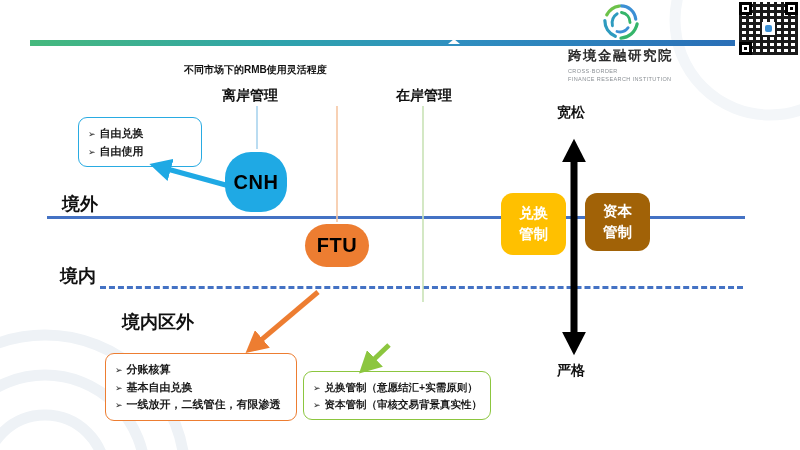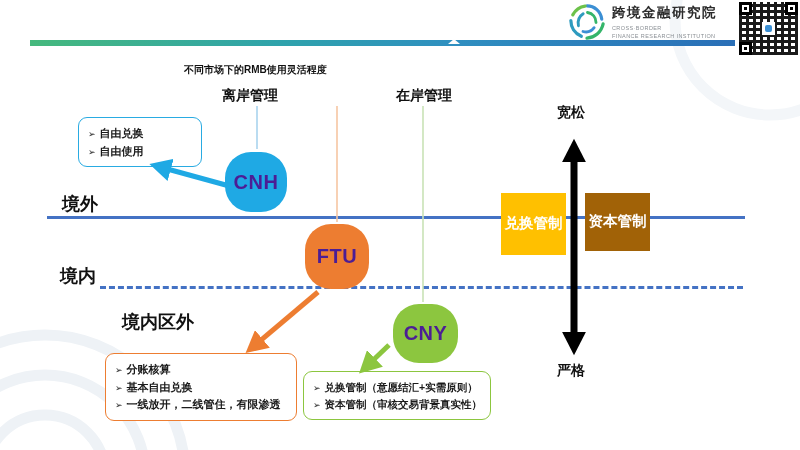--- a/index.html
+++ b/index.html
@@ -13,21 +13,21 @@
 
   
   .watermark { position:absolute; left:0; top:0; pointer-events:none; }
 
   
   .title { left:30px; top:6px; font-size:22px; font-weight:bold; color:#151515; letter-spacing:1px; }
   .grad-bar { left:30px; top:40px; width:705px; height:6px;
     background:linear-gradient(90deg,#46b97d 0%,#2fa3ab 35%,#2f8fc0 60%,#2a6fb7 100%); }
   .bar-notch { left:448px; top:39px; width:0; height:0;
     border-left:6px solid transparent; border-right:6px solid transparent; border-bottom:5px solid #fdfdfd; }
-  .logo-group { left:568px; top:3px; display:flex; align-items:center; gap:6px; }
+  .logo-group { left:568px; top:3px; display:flex; align-items:center; gap:6px;flex-direction:column; }
   .logo-text-cn { font-size:13.5px; font-weight:bold; color:#2b2b2b; letter-spacing:1.5px; }
   .logo-text-en { font-size:5.5px; color:#8a8f94; letter-spacing:.4px; line-height:1.5; margin-top:2px; }
   .qr { left:737px; top:0; width:63px; height:57px; background:#fff; padding:2px; }
   .qr-inner { position:relative; width:100%; height:100%;
     background:
       repeating-linear-gradient(0deg,#1a1a1a 0 3px,transparent 3px 6px),
       repeating-linear-gradient(90deg,#1a1a1a 0 3px,transparent 3px 7px);
   }
   .qr-finder { position:absolute; width:13px; height:13px; background:#fff; border:3px solid #000; }
   .qr-finder::after { content:""; position:absolute; left:2px; top:2px; width:3px; height:3px; background:#000; }
@@ -42,29 +42,29 @@
   .col-1 { left:222px; } .col-2 { left:291px; } .col-3 { left:396px; }
   .region-label { font-size:18px; font-weight:bold; color:#111; }
   .r-offshore { left:62px; top:192px; }
   .r-ftz { left:128px; top:233px; }
   .r-onshore { left:60px; top:264px; }
   .r-outside { left:122px; top:310px; }
   .axis-label { font-size:14px; font-weight:bold; color:#111; }
   .a-top { left:557px; top:104px; } .a-bottom { left:557px; top:362px; }
 
   
-  .node { border-radius:26px; color:#4c1d95; font-weight:bold; font-size:20px;
+  .node { border-radius:26px; color:#000000; font-weight:bold; font-size:20px;
     display:flex; align-items:center; justify-content:center; letter-spacing:.5px; }
   .node-cnh { left:225px; top:152px; width:62px; height:60px; background:#1fa9e4; }
-  .node-ftu { left:305px; top:224px; width:64px; height:65px; background:#ed7d31; }
+  .node-ftu { left:305px; top:224px; width:64px; height:43px; background:#ed7d31; }
   .node-cny { left:393px; top:304px; width:65px; height:59px; background:#8cc63f; }
 
   
-  .ctrl { border-radius:0; color:#fff; font-weight:bold; font-size:14.5px; line-height:1.45;
-    display:flex; align-items:center; justify-content:center; }
+  .ctrl { border-radius:12px; color:#fff; font-weight:bold; font-size:14.5px; line-height:1.45;
+    display:flex; flex-direction:column; align-items:center; justify-content:center; }
   .ctrl-exchange { left:501px; top:193px; width:65px; height:62px; background:#ffc000; }
   .ctrl-capital { left:585px; top:193px; width:65px; height:58px; background:#a16207; }
 
   
   .line-solid { left:47px; top:216px; width:698px; height:3px; background:#4472c4; }
   .line-dashed { left:100px; top:286px; width:643px; height:0; border-top:3px dashed #4472c4; }
 
   
   .callout { border-radius:9px; background:#fff; padding:7px 10px 6px 9px; }
   .callout .item { display:flex; align-items:baseline; gap:4px; white-space:nowrap;
@@ -135,21 +135,20 @@
 
   <div class="abs region-label r-offshore">境外</div>
   <div class="abs region-label r-onshore">境内</div>
   <div class="abs region-label r-outside">境内区外</div>
 
   <div class="abs axis-label a-top">宽松</div>
   <div class="abs axis-label a-bottom">严格</div>
 
   <div class="abs node node-cnh">CNH</div>
   <div class="abs node node-ftu">FTU</div>
-  <div class="abs node node-cny">CNY</div>
 
   <div class="abs ctrl ctrl-exchange">
     <span>兑换</span>
     <span>管制</span>
   </div>
   <div class="abs ctrl ctrl-capital">
     <span>资本</span>
     <span>管制</span>
   </div>
 

